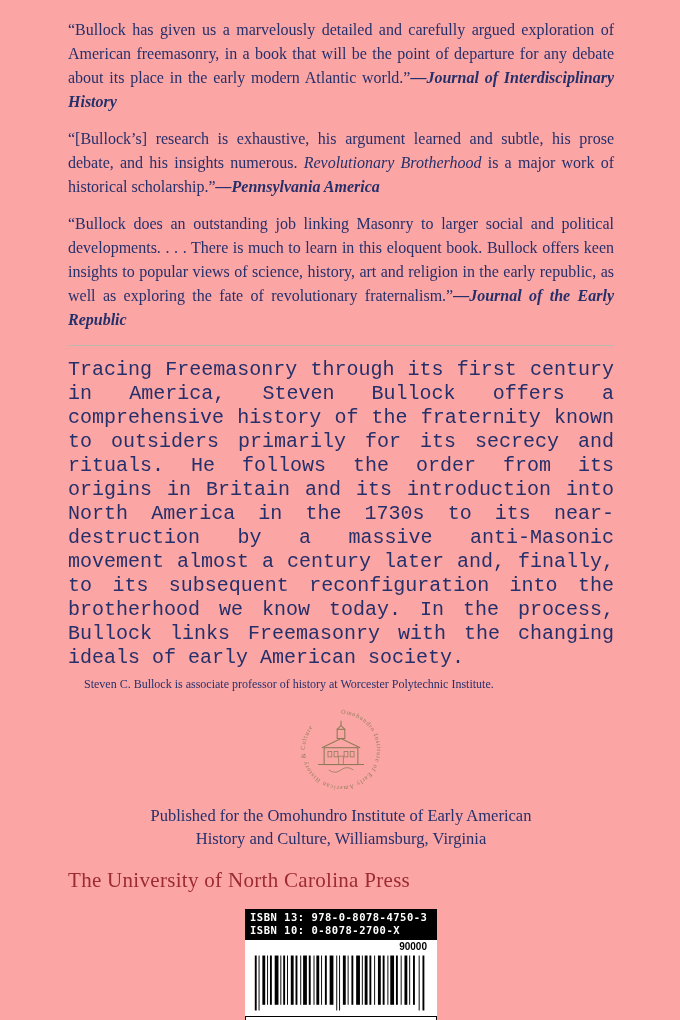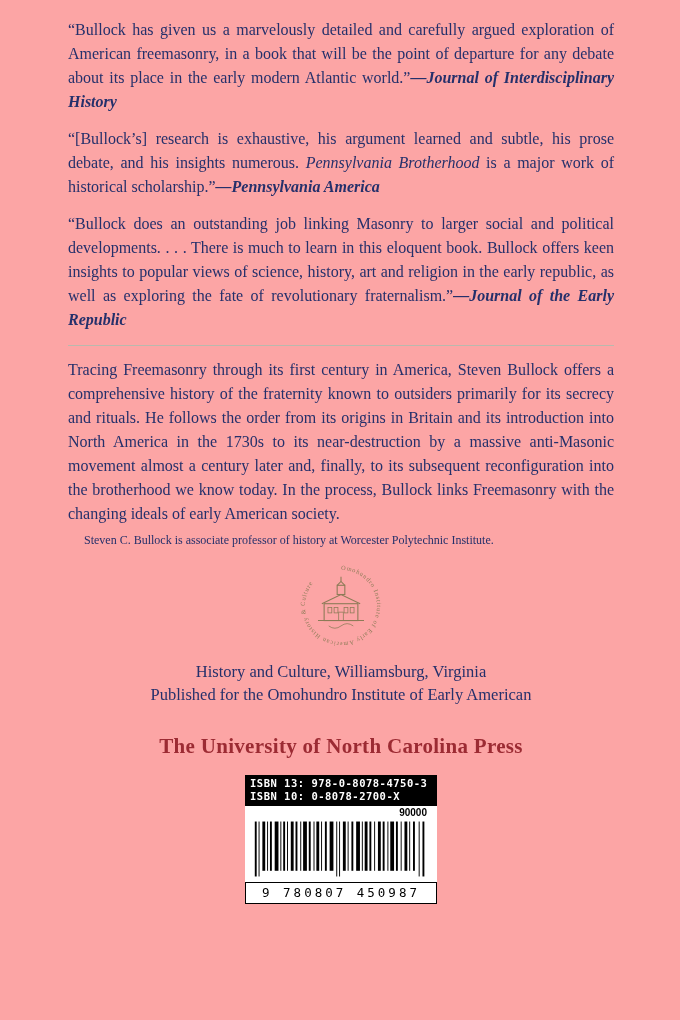--- a/index.html
+++ b/index.html
@@ -22,50 +22,51 @@
     margin:0 0 13px 0;
   }
   .attr { font-weight:bold; font-style:italic; }
   .book-title { font-style:italic; }
   .divider {
     border:none;
     border-top:1px solid #b9b9ae;
     margin:4px 0 12px 0;
   }
   .description {
-    font-size:16px;
+    font-size:20px;
     line-height:24px;
     text-align:justify;
     margin:0 0 2px 0;
+    font-family:Liberation Mono, monospace;
   }
   .bio {
     font-size:12px;
     line-height:24px;
     text-align:justify;
     text-indent:16px;
     margin:0;
   }
   .seal-wrap {
     text-align:center;
     margin:8px 0 2px 0;
   }
   .seal-wrap svg { display:inline-block; }
   .published {
     text-align:center;
     font-size:16.5px;
     line-height:23px;
     margin-top:4px;
   }
   .press {
-    text-align:center;
+    text-align:left;
     font-size:21px;
-    font-weight:bold;
+    font-weight:normal;
     color:#9c2b33;
     letter-spacing:0.3px;
-    margin-top:28px;
+    margin-top:18px;
   }
   .barcode {
     width:192px;
     margin:16px auto 13px auto;
   }
   .isbn-header {
     background:#000;
     color:#fff;
     font-family:"DejaVu Sans Mono", monospace;
     font-size:10.5px;
@@ -98,21 +99,21 @@
     padding:2px 0 3px 0;
   }
 </style>
 </head>
 <body>
 
 <div class="page">
 
   <p class="quote"><span>“Bullock has given us a marvelously detailed and carefully argued exploration of American freemasonry, in a book that will be the point of departure for any debate about its place in the early modern Atlantic world.”</span><span class="attr">—Journal of Interdisciplinary History</span></p>
 
-  <p class="quote"><span>“[Bullock’s] research is exhaustive, his argument learned and subtle, his prose debate, and his insights numerous. </span><span class="book-title">Pennsylvania Brotherhood</span><span> is a major work of historical scholarship.”</span><span class="attr">—Pennsylvania America</span></p>
+  <p class="quote"><span>“[Bullock’s] research is exhaustive, his argument learned and subtle, his prose debate, and his insights numerous. </span><span class="book-title">Revolutionary Brotherhood</span><span> is a major work of historical scholarship.”</span><span class="attr">—Pennsylvania America</span></p>
 
   <p class="quote"><span>“Bullock does an outstanding job linking Masonry to larger social and political developments. . . . There is much to learn in this eloquent book. Bullock offers keen insights to popular views of science, history, art and religion in the early republic, as well as exploring the fate of revolutionary fraternalism.”</span><span class="attr">—Journal of the Early Republic</span></p>
 
 
   <hr class="divider">
 
   <p class="description">Tracing Freemasonry through its first century in America, Steven Bullock offers a comprehensive history of the fraternity known to outsiders primarily for its secrecy and rituals. He follows the order from its origins in Britain and its introduction into North America in the 1730s to its near-destruction by a massive anti-Masonic movement almost a century later and, finally, to its subsequent reconfiguration into the brotherhood we know today. In the process, Bullock links Freemasonry with the changing ideals of early American society.</p>
   <p class="bio">Steven C. Bullock is associate professor of history at Worcester Polytechnic Institute.</p>
 
   <div class="seal-wrap">
@@ -134,22 +135,22 @@
         <rect x="51" y="62" width="5" height="7" stroke-width="1"></rect>
         <rect x="64" y="62" width="5" height="7" stroke-width="1"></rect>
         <rect x="72" y="62" width="5" height="7" stroke-width="1"></rect>
         <rect x="57" y="68" width="6" height="11" stroke-width="1"></rect>
       </g>
       <path d="M 44,86 q 8,6 16,0 q 8,-6 16,0" stroke="#8d7b57" fill="none" stroke-width="1"></path>
     </svg>
   </div>
 
   <div class="published">
+    <div>Published for the Omohundro Institute of Early American</div>
     <div>History and Culture, Williamsburg, Virginia</div>
-    <div>Published for the Omohundro Institute of Early American</div>
   </div>
 
   <div class="press">The University of North Carolina Press</div>
 
   <div class="barcode">
     <div class="isbn-header">
       <div>ISBN 13: 978-0-8078-4750-3</div>
       <div>ISBN 10: 0-8078-2700-X</div>
     </div>
     <div class="bars-area">

